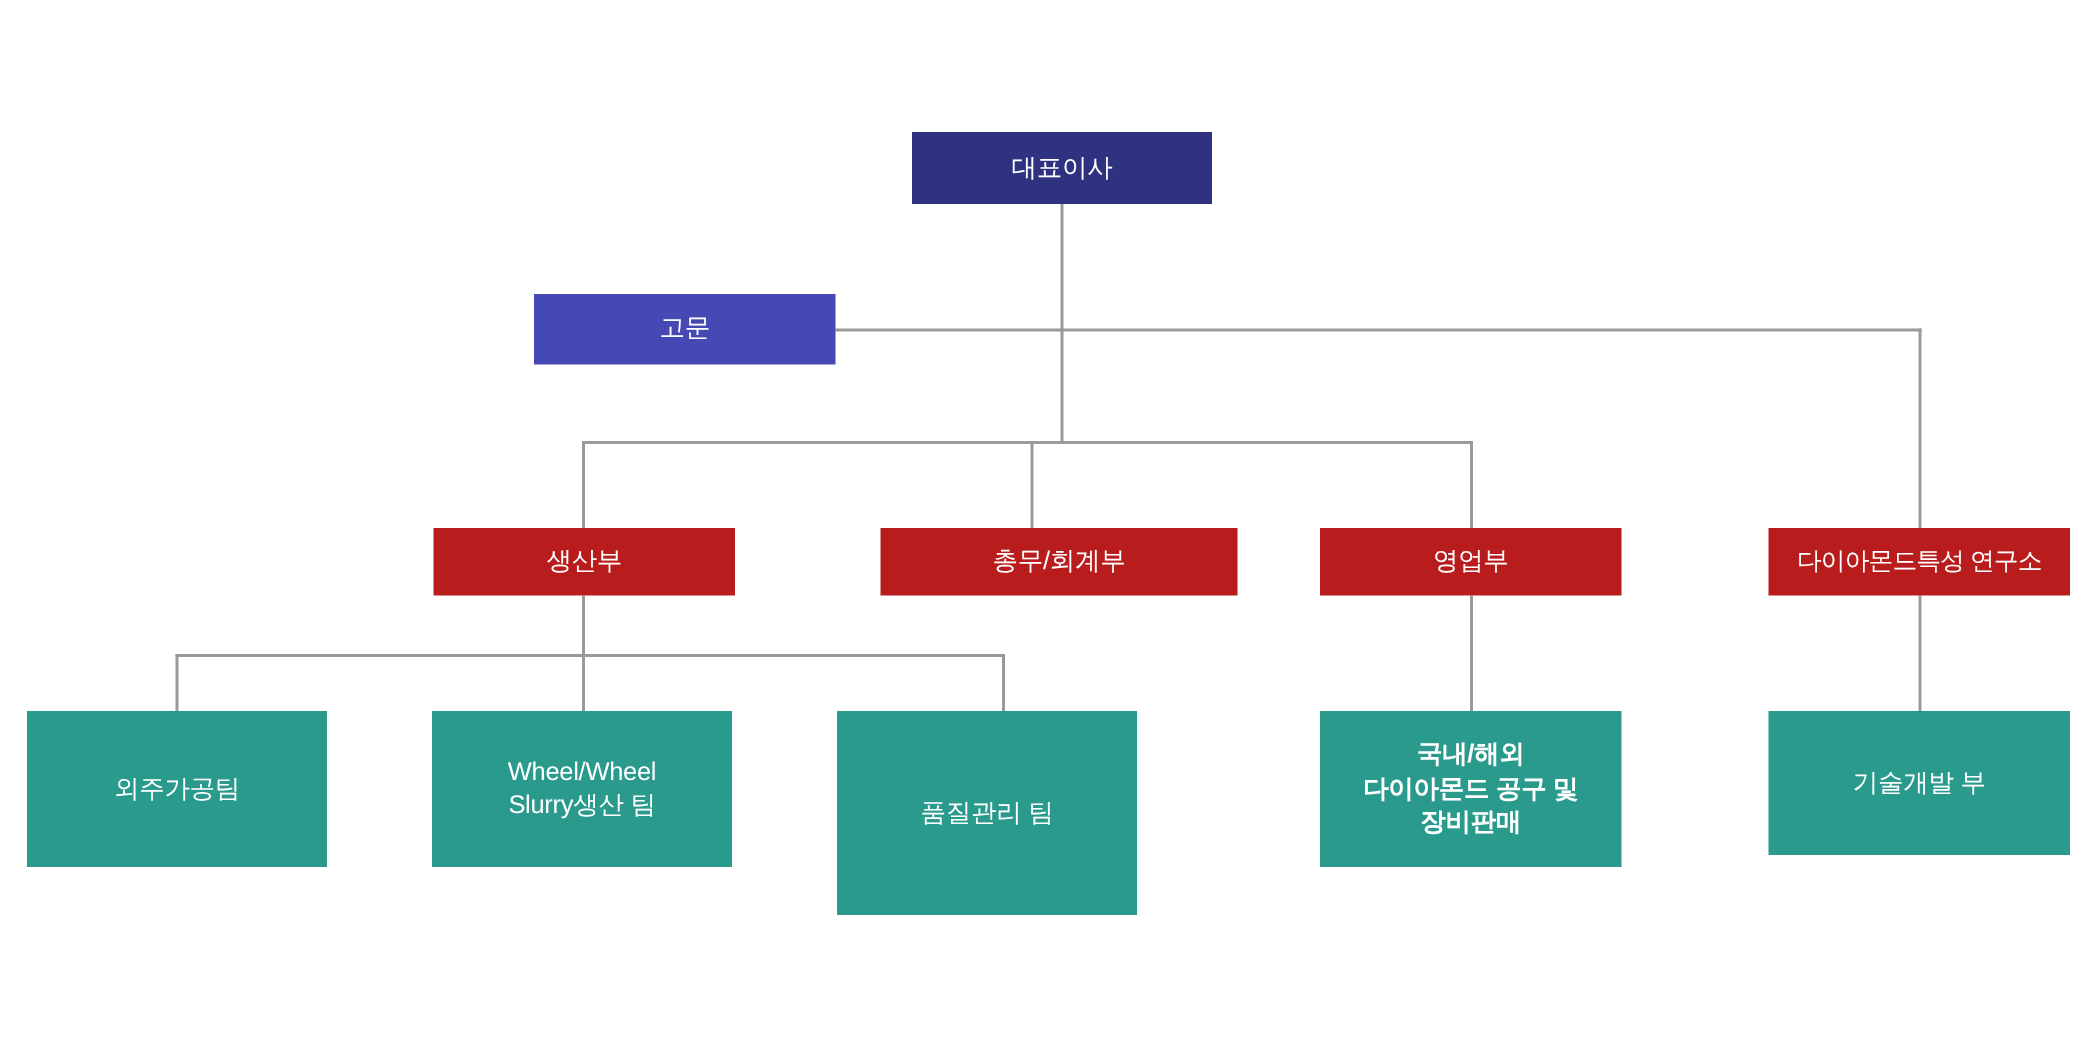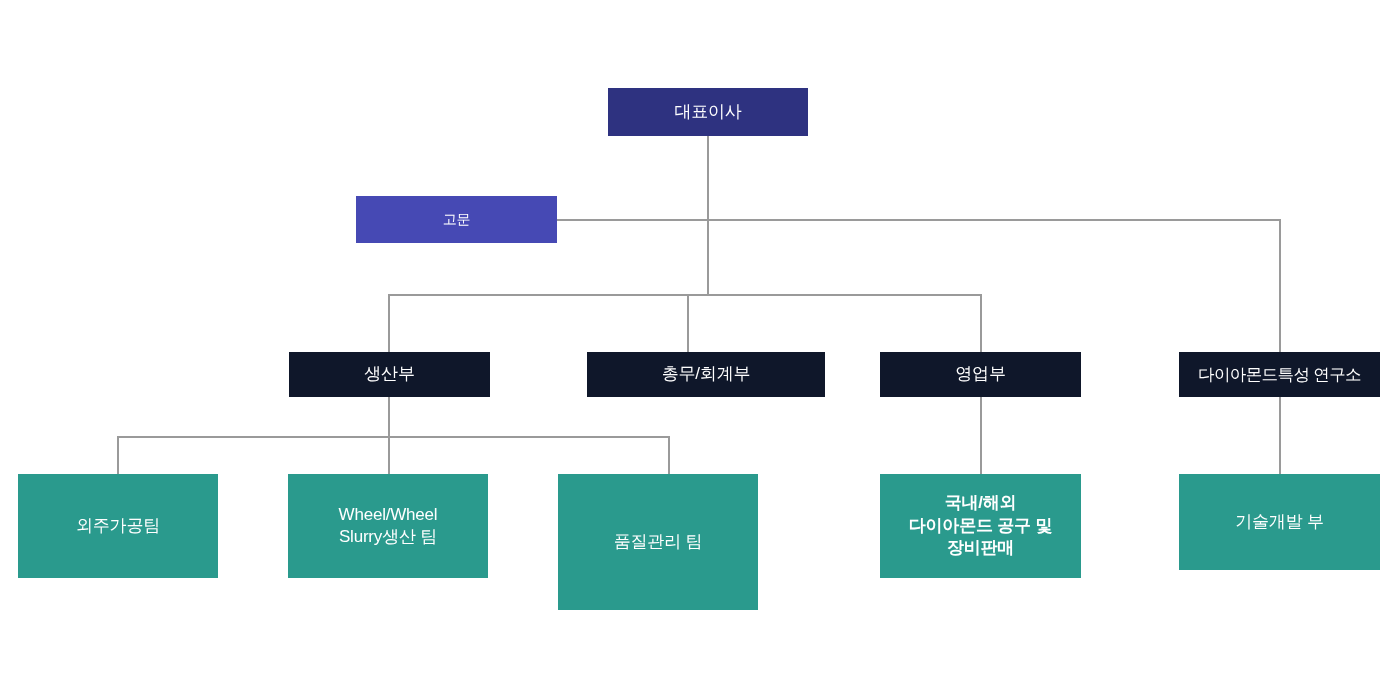--- a/index.html
+++ b/index.html
@@ -30,22 +30,22 @@
     line-height: 1.32;
     letter-spacing: -0.2px;
     z-index: 2;
     padding: 2px 4px;
   }
   .node-label {
     display: block;
     white-space: pre-line;
   }
   .level-ceo    { background: #2E3280; font-size: 17px; }
-  .level-advisor{ background: #4649B4; font-size: 14px; }
-  .level-dept   { background: #0f172a; font-size: 17px; }
+  .level-advisor{ background: #4649B4; font-size: 17px; }
+  .level-dept   { background: #b91c1c; font-size: 17px; }
   .level-team   { background: #2A9A8D; font-size: 17px; }
   .node-narrowtext { font-size: 16.5px; letter-spacing: -0.6px; }
 
   .conn {
     position: absolute;
     background: #9a9a9a;
     z-index: 1;
   }
   .conn-v { width: 2px; }
   .conn-h { height: 2px; }

